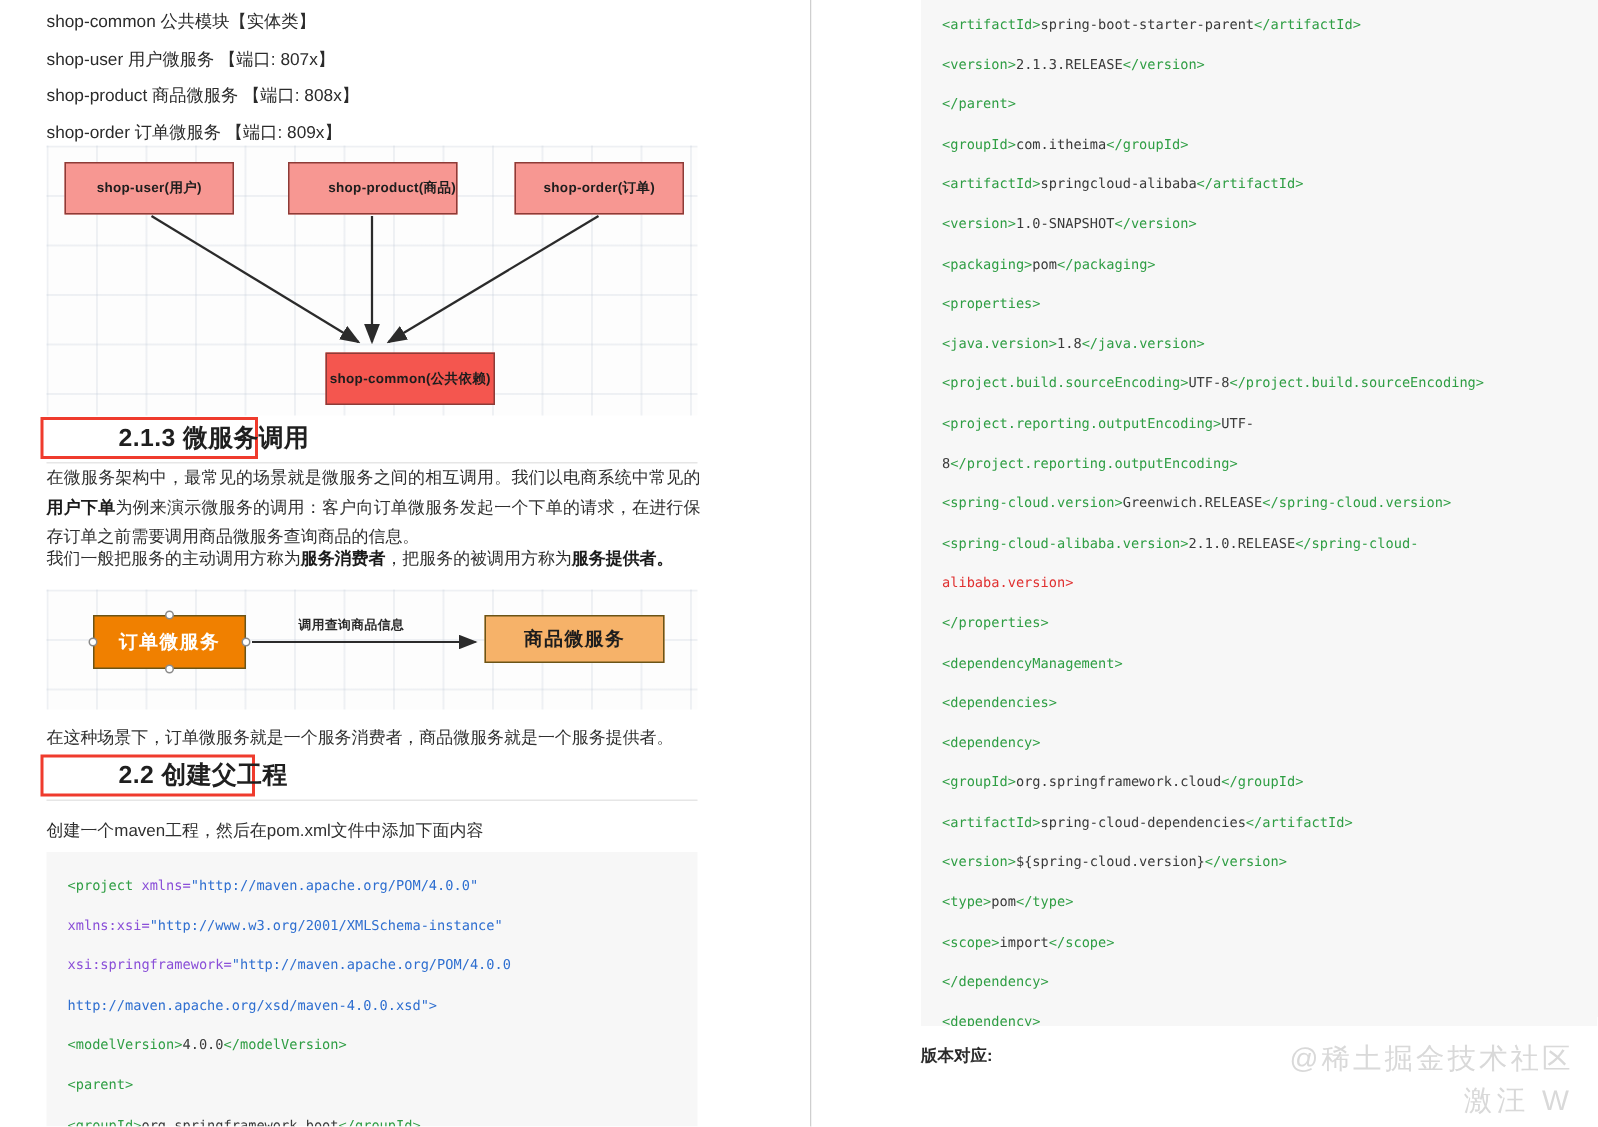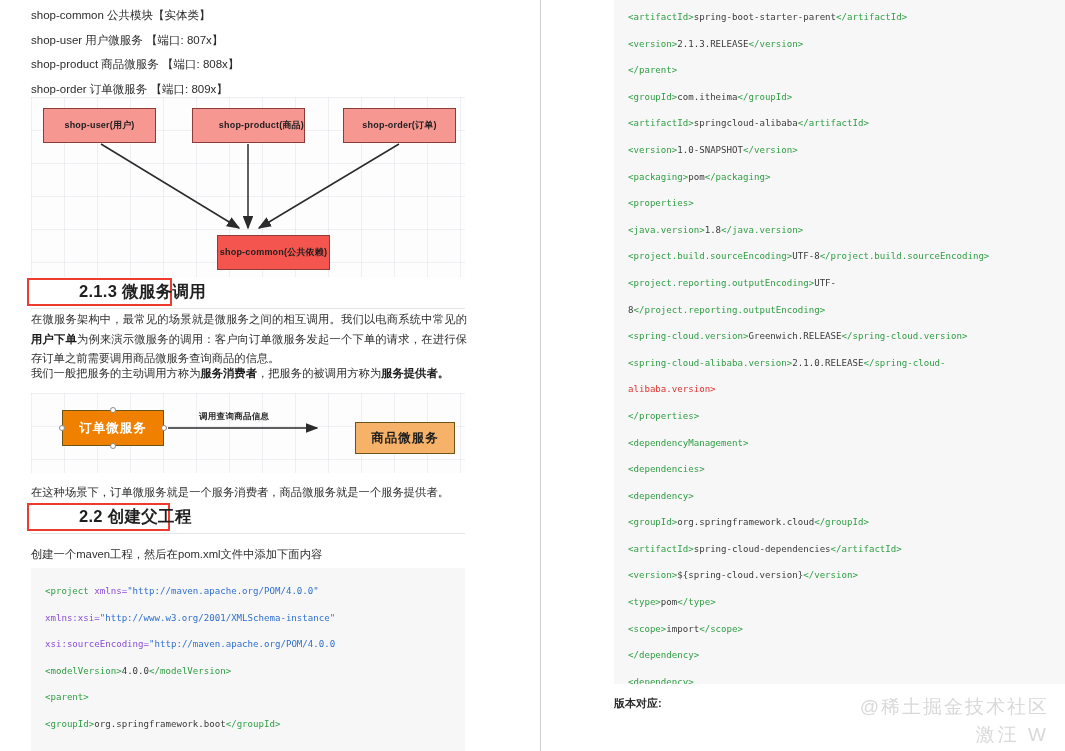--- a/index.html
+++ b/index.html
@@ -158,21 +158,21 @@
   }
   .node-orange-light {
     background: #f6b269;
     border: 1.3px solid #6b5417;
     color: #1d1d1d;
     font-size: 12.5px;
     font-weight: bold;
     letter-spacing: 1px;
   }
   #node-order-service   { left: 31px;  top: 17px; width: 102px; height: 36px; }
-  #node-product-service { left: 292px; top: 29px; width: 100px; height: 32px; margin-left: 32px; }
+  #node-product-service { left: 292px; top: 17px; width: 120px; height: 32px; }
 
   .handle {
     position: absolute;
     width: 6px; height: 6px;
     border-radius: 50%;
     background: #ffffff;
     border: 1px solid #8a8a8a;
   }
 
   .edge-label {
@@ -308,21 +308,22 @@
   <div class="heading-annotated" id="heading-22">
     <span class="heading-text">2.2 创建父工程</span>
   </div>
   <div class="heading-rule" id="rule-22"></div>
 
   <div class="para" id="para-4">创建一个maven工程，然后在pom.xml文件中添加下面内容</div>
 
   <div class="code-block" id="code-left">
       <div class="code-line"><span class="tok-tag">&lt;project</span><span class="tok-attr"> xmlns=</span><span class="tok-str">"http://maven.apache.org/POM/4.0.0"</span></div>
       <div class="code-line"><span class="tok-attr">xmlns:xsi=</span><span class="tok-str">"http://www.w3.org/2001/XMLSchema-instance"</span></div>
-      <div class="code-line"><span class="tok-attr">xsi:sourceEncoding=</span><span class="tok-str">"http://maven.apache.org/POM/4.0.0</span></div>
+      <div class="code-line"><span class="tok-attr">xsi:springframework=</span><span class="tok-str">"http://maven.apache.org/POM/4.0.0</span></div>
+      <div class="code-line"><span class="tok-str">http://maven.apache.org/xsd/maven-4.0.0.xsd"&gt;</span></div>
       <div class="code-line"><span class="tok-tag">&lt;modelVersion&gt;</span><span class="tok-plain">4.0.0</span><span class="tok-tag">&lt;/modelVersion&gt;</span></div>
       <div class="code-line"><span class="tok-tag">&lt;parent&gt;</span></div>
       <div class="code-line"><span class="tok-tag">&lt;groupId&gt;</span><span class="tok-plain">org.springframework.boot</span><span class="tok-tag">&lt;/groupId&gt;</span></div>
     </div>
 </div>
 
 <div class="page-divider"></div>
 
 <div class="page page-right">
   <div class="code-block" id="code-right">

